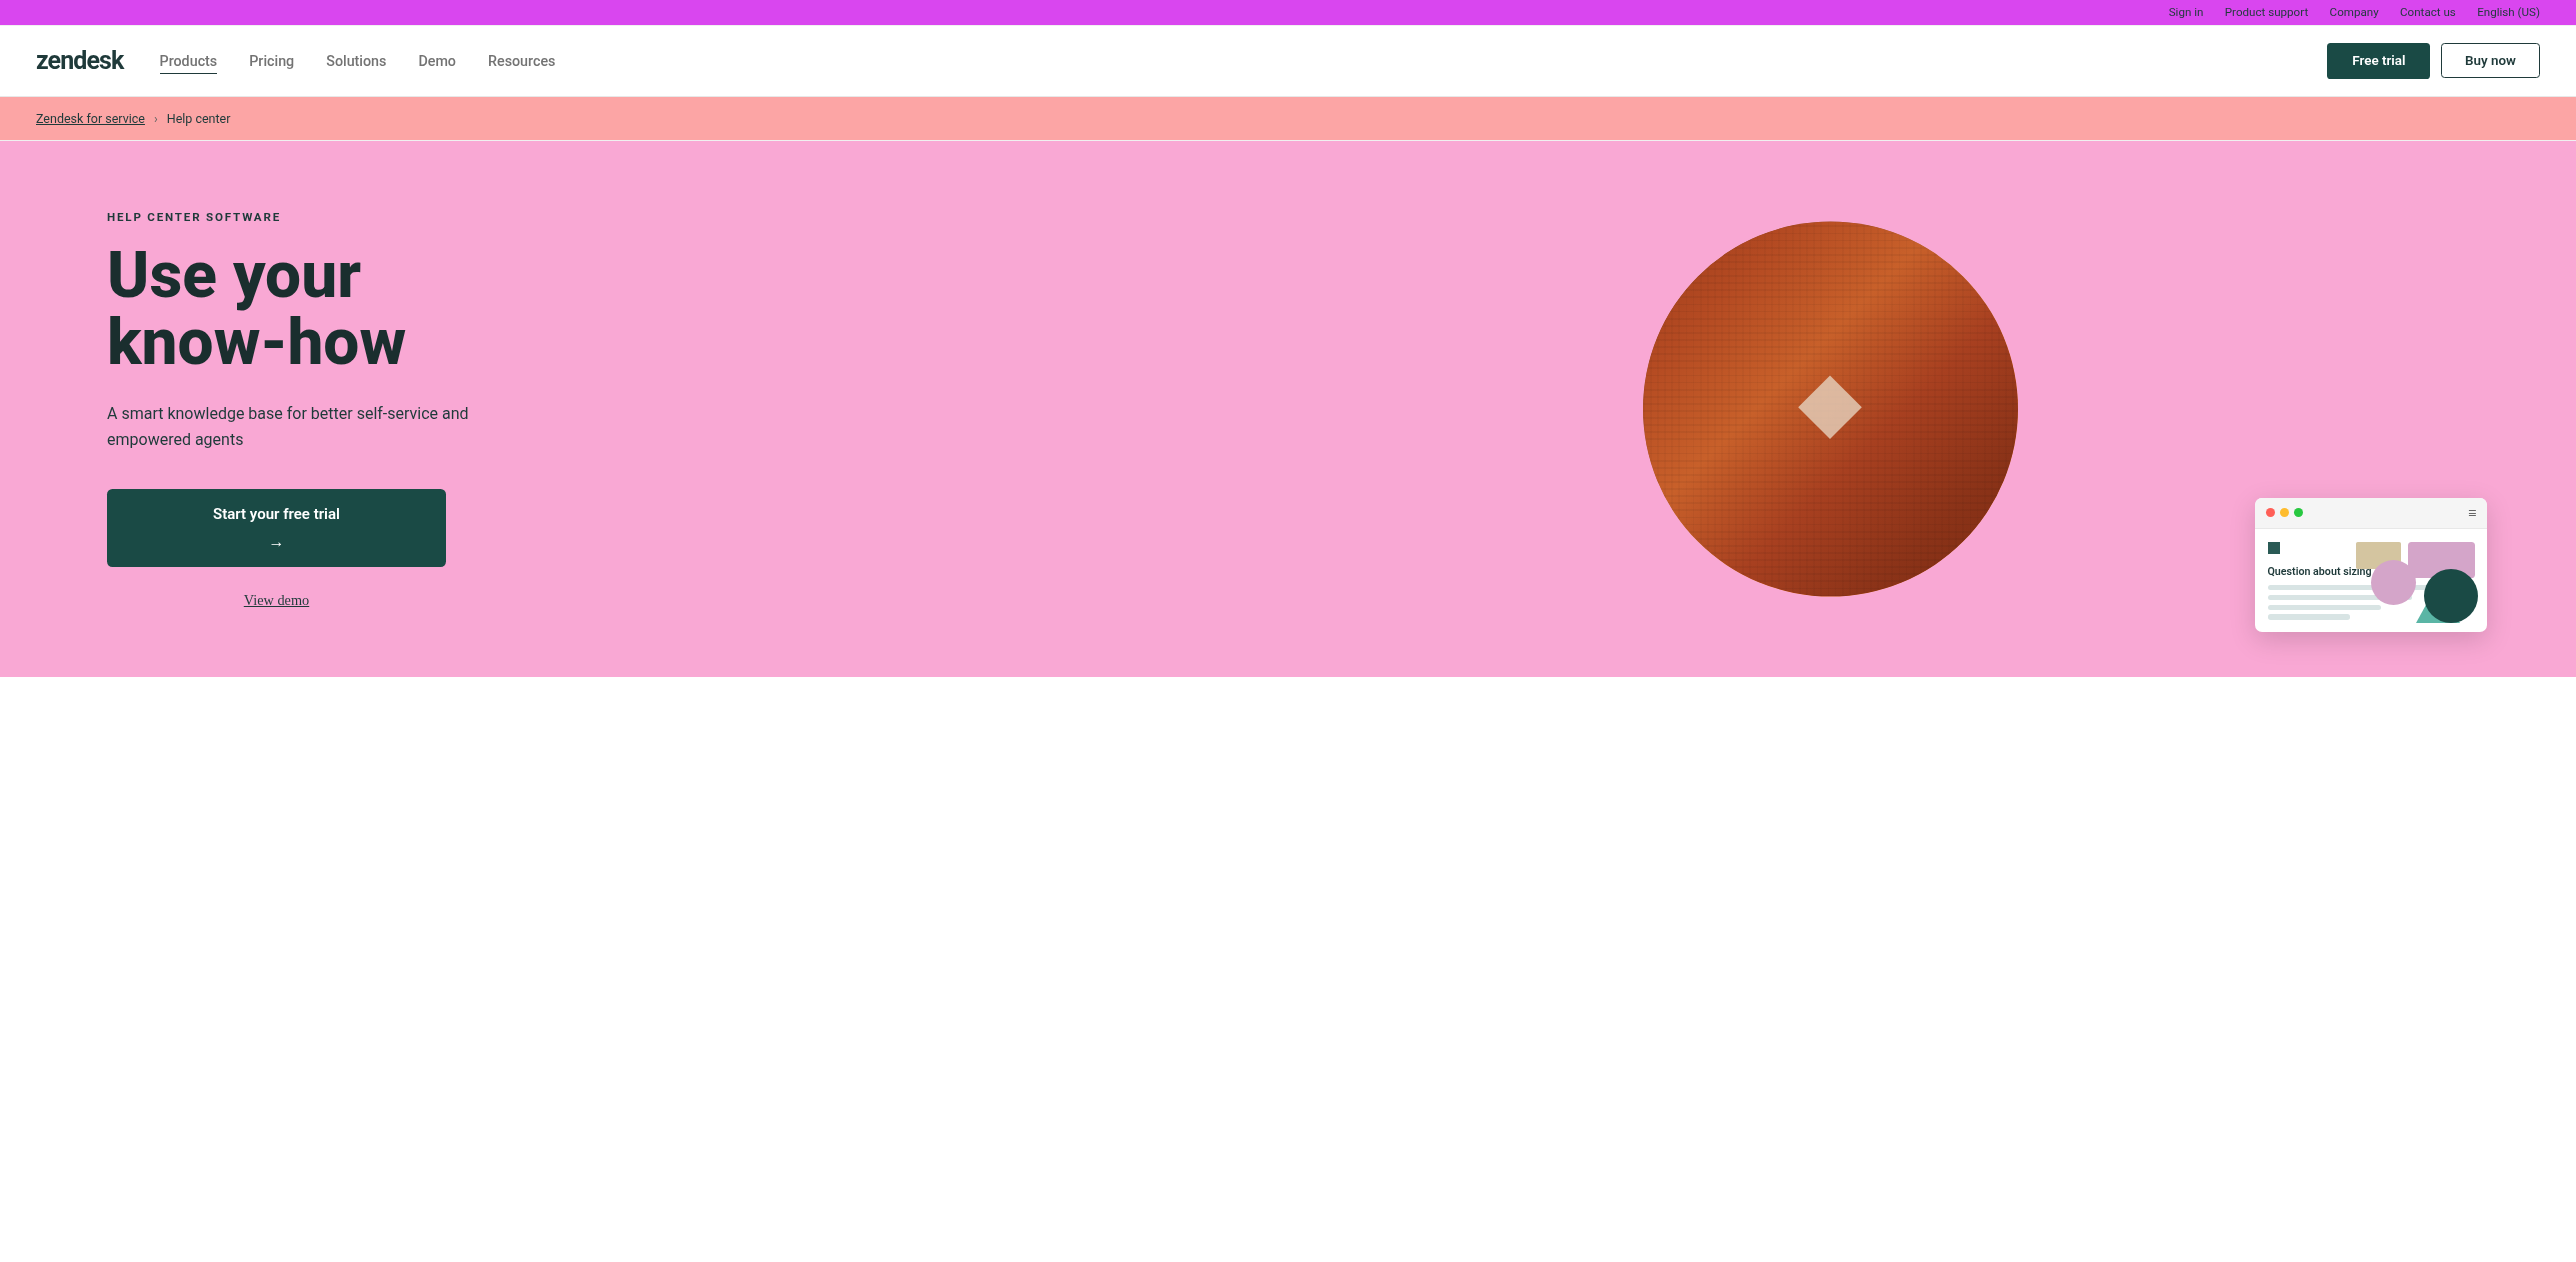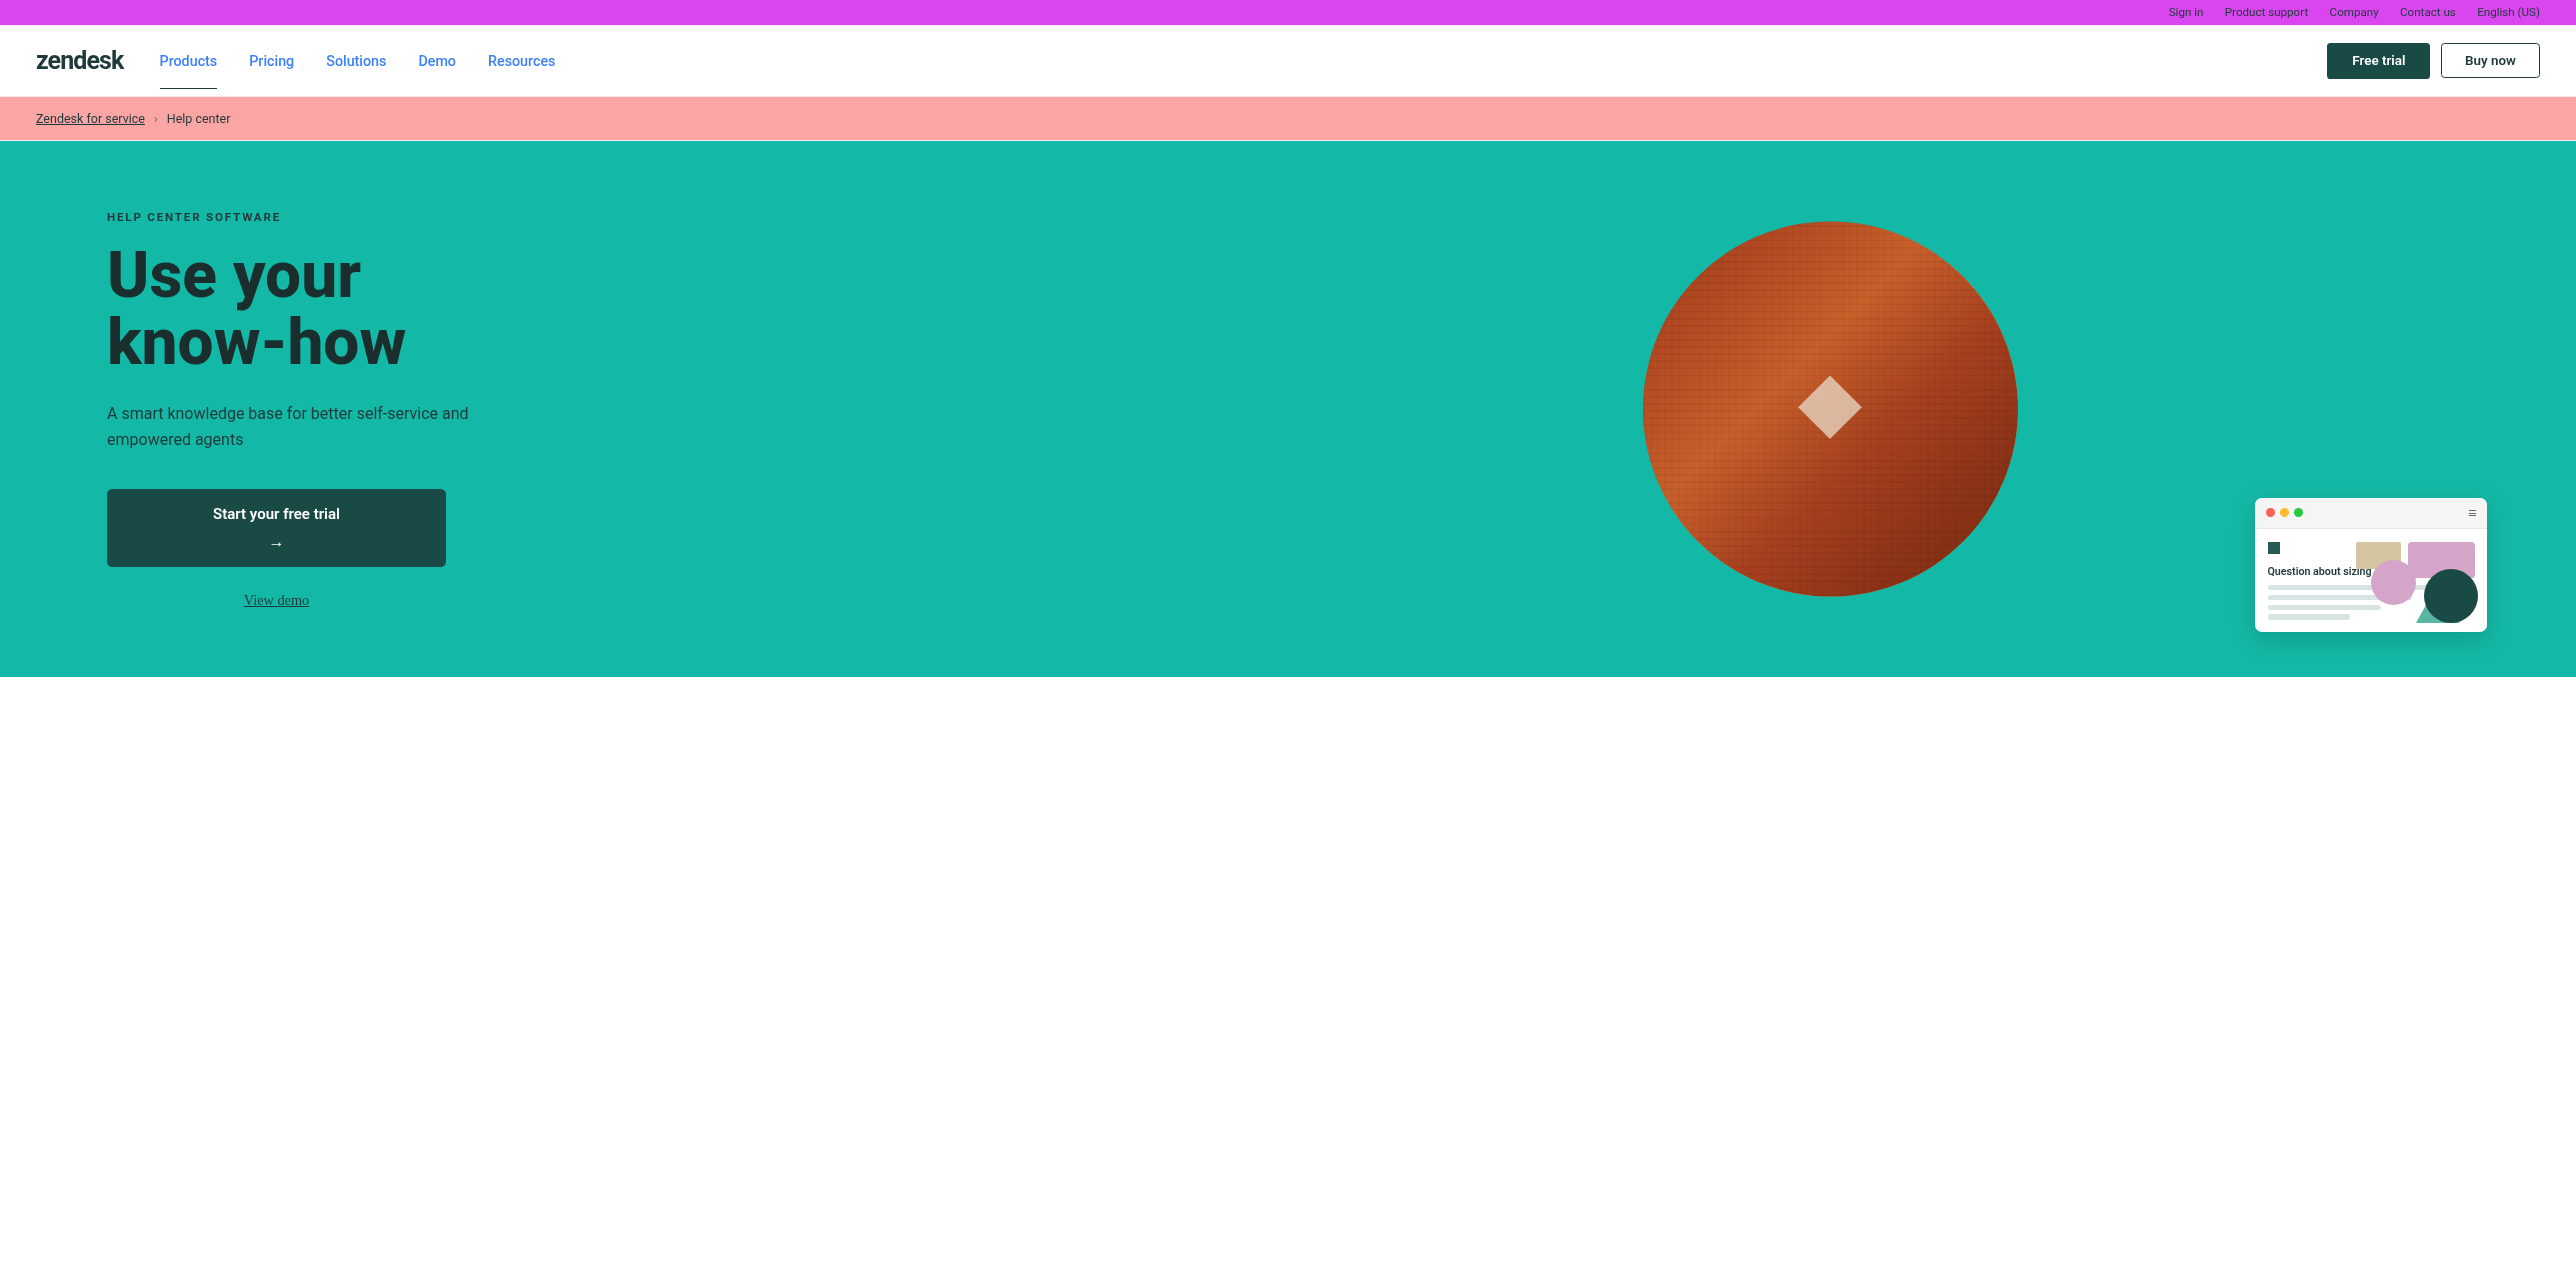--- a/index.html
+++ b/index.html
@@ -58,24 +58,24 @@
 
     .nav-links {
       display: flex;
       align-items: center;
       gap: 32px;
       list-style: none;
     }
 
     .nav-links li a {
       text-decoration: none;
-      color: #3b82f6;
+      color: #737373;
       font-size: 14.3px;
       font-weight: 500;
-      padding-bottom: 19px;
+      padding-bottom: 4px;
     }
 
     .nav-links li.active a {
       border-bottom: 1.8px solid #1f3a3a;
     }
 
     .nav-right {
       display: flex;
       align-items: center;
       gap: 10.7px;
@@ -127,21 +127,21 @@
       font-size: 12.5px;
     }
 
     .breadcrumb-current {
       color: #1f3a3a;
       font-size: 12.5px;
     }
 
     
     .hero {
-      background: #14b8a6;
+      background: #f9a8d4;
       min-height: 536px;
       display: flex;
       align-items: center;
       padding: 54px 24px 54px 107px;
       position: relative;
       overflow: hidden;
     }
 
     .hero-content {
       max-width: 464px;

